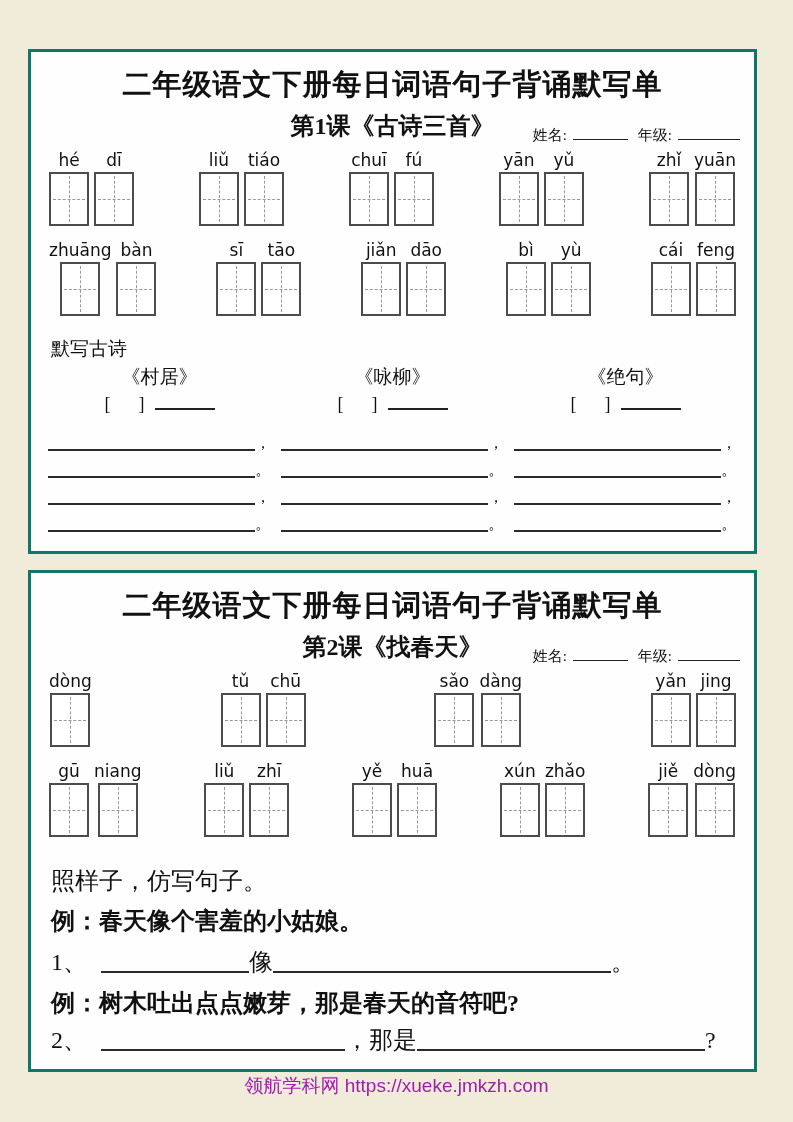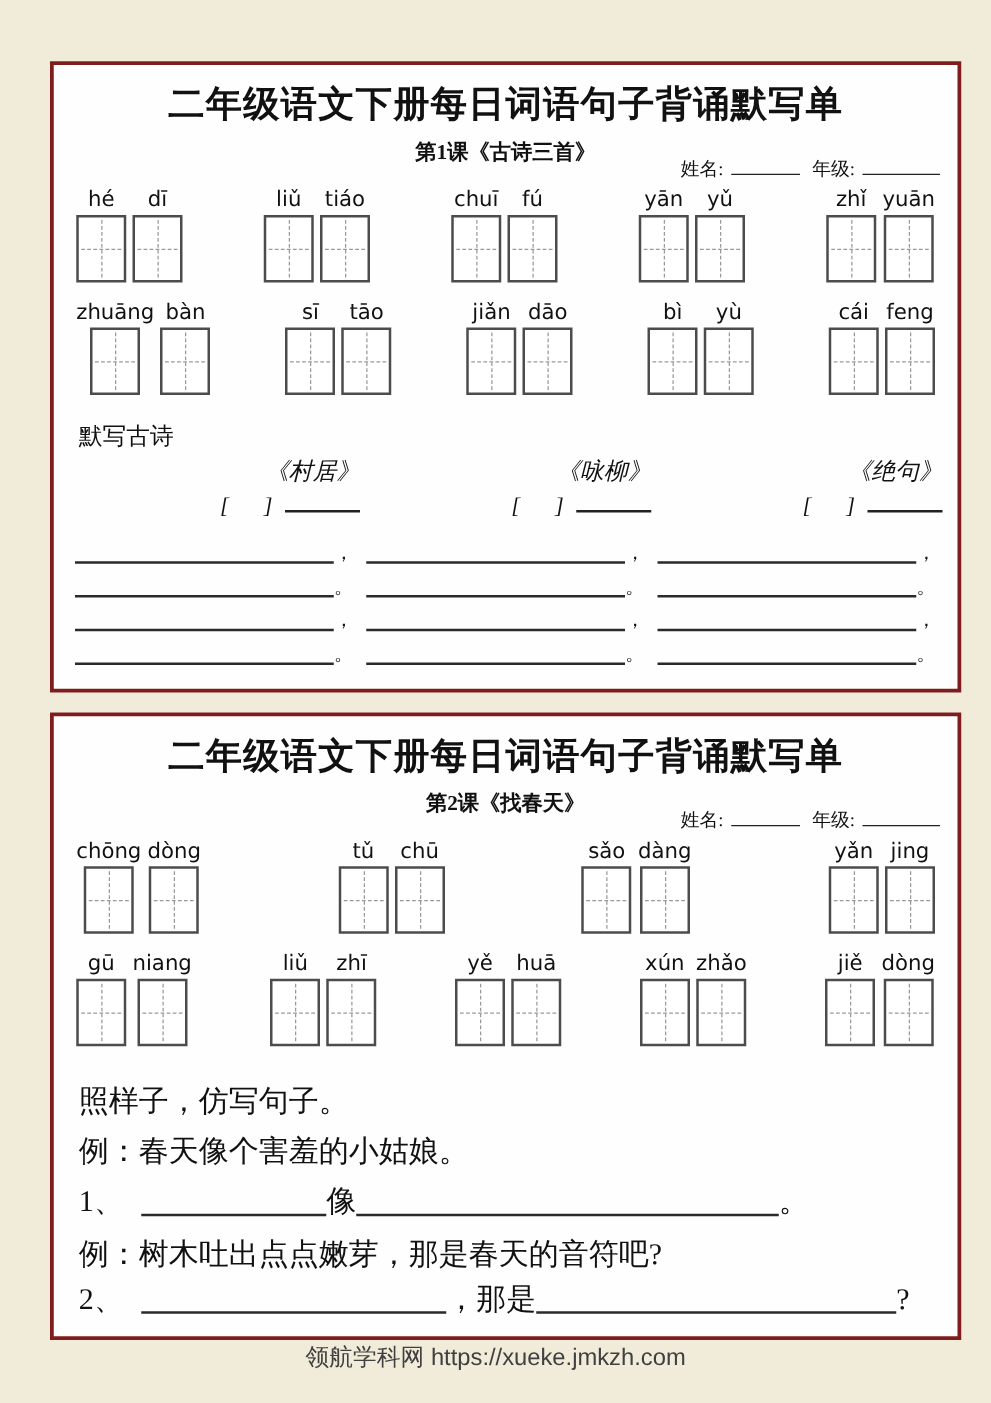--- a/index.html
+++ b/index.html
@@ -5,42 +5,42 @@
   * { margin: 0; padding: 0; box-sizing: border-box; }
   html, body {
     width: 793px; height: 1122px;
     background: #f1ecda;
     font-family: "Liberation Serif", "DejaVu Serif", serif;
     color: #111;
     overflow: hidden;
   }
   .panel {
     width: 729px;
-    margin-left: 40px;
+    margin-left: 28px;
     background: #fefefe;
-    border: 3px solid #7f1d1d;
+    border: 3px solid #0f766e;
     overflow: hidden;
   }
   .panel-1 { margin-top: 49px; height: 505px; }
   .panel-2 { margin-top: 16px; height: 502px; }
 
   .panel-title {
     text-align: center;
     font-size: 29px;
     font-weight: bold;
     margin-top: 10px;
     height: 44px;
     line-height: 44px;
     letter-spacing: 1px;
   }
   .subtitle-row { position: relative; margin-top: 4px; height: 30px; }
   .lesson-title {
     position: absolute; left: 0; right: 0;
     text-align: center;
-    font-size: 17px; font-weight: bold;
+    font-size: 24px; font-weight: bold;
   }
   .name-grade {
     position: absolute; right: 14px; top: 16px;
     font-size: 15px;
   }
   .ng-blank {
     display: inline-block;
     width: 55px; height: 13px;
     border-bottom: 1.5px solid #222;
     margin: 0 10px 0 6px;
@@ -74,59 +74,59 @@
     border-left: 1px dashed #999;
   }
   .tzg::after {
     content: ""; position: absolute;
     top: 50%; left: 2px; right: 2px;
     border-top: 1px dashed #999;
   }
 
   .poem-label { margin: 20px 0 0 20px; font-size: 19px; height: 22px; }
   .poems-row { display: flex; padding: 0 12px; margin-top: 6px; }
-  .poem-col { flex: 1; text-align: right; font-style: italic; }
+  .poem-col { flex: 1; text-align: center; }
   .poem-title { font-size: 19px; height: 24px; }
   .bracket-row { margin-top: 6px; font-size: 18px; height: 28px; }
   .bracket-gap { display: inline-block; width: 28px; }
   .author-blank {
     display: inline-block;
     width: 60px; height: 15px;
     border-bottom: 2px solid #222;
     margin-left: 10px;
   }
   .dict-lines { padding: 0 12px; margin-top: 2px; }
   .dict-row { display: flex; height: 27px; }
   .dict-cell { flex: 1; display: flex; align-items: flex-end; padding: 0 5px; }
   .u-line { flex: 1; height: 18px; border-bottom: 2px solid #2a2a2a; }
   .punct { font-size: 16px; line-height: 17px; width: 16px; text-align: center; }
 
   .sentence-section { padding: 0 20px; font-size: 24px; }
   .prompt { margin-top: 28px; height: 24px; }
-  .example { margin-top: 16px; height: 24px; }
+  .example { margin-top: 16px; height: 24px; font-weight: bold; }
   .example-2 { margin-top: 14px; }
   .q-row { margin-top: 18px; height: 26px; display: flex; align-items: flex-end; }
   .q-row-2 { margin-top: 14px; }
   .q-num { margin-right: 14px; line-height: 22px; }
   .q-text { line-height: 22px; }
   .ans-blank {
     display: inline-block;
     height: 20px;
     border-bottom: 2px solid #2a2a2a;
   }
   .b-q1a { width: 148px; }
   .b-q1b { width: 338px; }
   .b-q2a { width: 244px; }
   .b-q2b { width: 288px; }
 
   .watermark {
     text-align: center;
     margin-top: 1px;
     font-size: 19px;
-    color: #404040;
+    color: #a21caf;
     font-family: "Liberation Sans", "DejaVu Sans", sans-serif;
   }
 </style>
 </head>
 <body>
 
 <div class="panel panel-1">
   <div class="panel-title">二年级语文下册每日词语句子背诵默写单</div>
 
   <div class="subtitle-row">
@@ -321,24 +321,20 @@
 
   <div class="subtitle-row">
     <div class="lesson-title">第2课《找春天》</div>
     <div class="name-grade">
       <span>姓名:</span><span class="ng-blank"></span><span>年级:</span><span class="ng-blank last"></span>
     </div>
   </div>
 
   <div class="pinyin-row row-a">
       <div class="word-group">
-        <div class="char-col">
-          <div class="pinyin-label">chōng</div>
-          <div class="tzg"></div>
-        </div>
         <div class="char-col">
           <div class="pinyin-label">dòng</div>
           <div class="tzg"></div>
         </div>
       </div>
       <div class="word-group">
         <div class="char-col">
           <div class="pinyin-label">tǔ</div>
           <div class="tzg"></div>
         </div>

